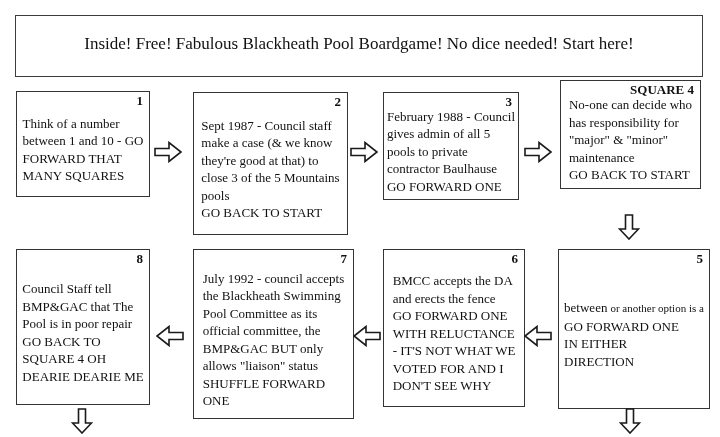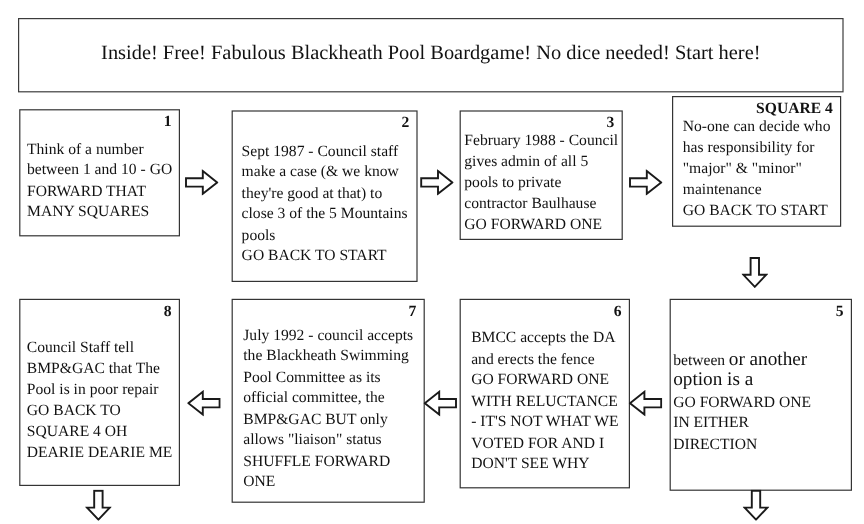--- a/index.html
+++ b/index.html
@@ -29,21 +29,21 @@
   .body{
     position:absolute;left:0;top:0;right:0;bottom:0;
     padding:13px 2px 2px 2px;
     display:flex;align-items:center;justify-content:center;
     text-align:left;
     font-size:13px;line-height:17.5px;
     white-space:pre-line;
   }
   .body5-inner{white-space:normal;}
   .pre{display:block;white-space:pre-line;}
-  .small-txt{font-size:16px;}
+  .small-txt{font-size:11px;}
   .mixed-line .small-txt{margin-left:3px;}
   .arrow{position:absolute;display:block;}
 </style>
 </head>
 <body>
 
 <div class="canvas">
 
   <div class="title-box">
     <div class="title">Inside! Free! Fabulous Blackheath Pool Boardgame! No dice needed! Start here!</div>

